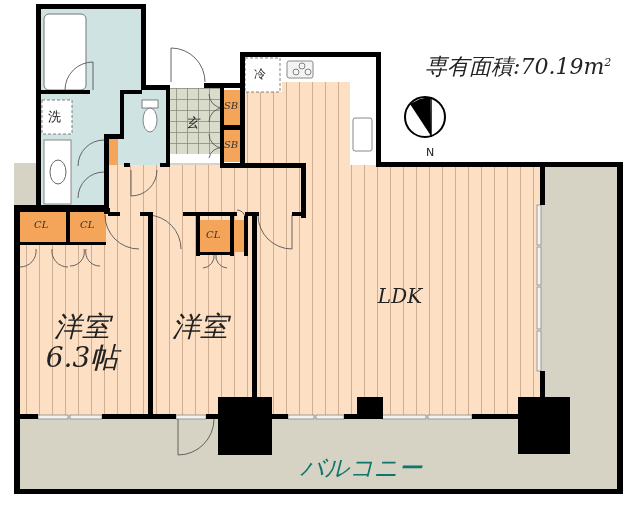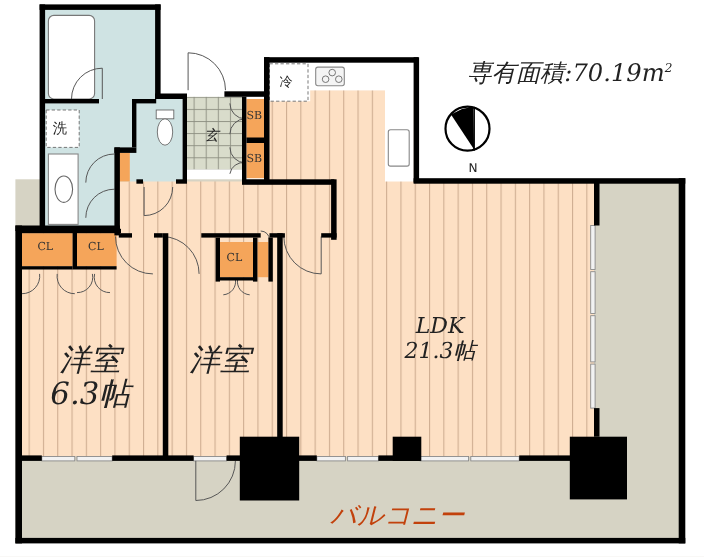--- a/index.html
+++ b/index.html
@@ -2,24 +2,24 @@
 <html><head>
 <meta charset="utf-8">
 <style>
   html, body { margin:0; padding:0; background:#ffffff; }
   body { width:640px; height:506px; position:relative; overflow:hidden; font-family:"DejaVu Serif", serif; }
   #plan { position:absolute; left:0; top:0; width:640px; height:506px; }
   .lbl { position:absolute; font-family:"DejaVu Serif", serif; font-style:italic; color:#222; text-align:center; line-height:1.1; white-space:nowrap; }
   .room-name { font-size:28px; }
   .area { position:absolute; left:392px; top:52px; font-size:22px; font-style:italic; color:#222; letter-spacing:0px; white-space:nowrap; font-family:"DejaVu Serif", serif;margin-left:33px; }
   .area sup { font-size:11px; }
-  .small { position:absolute; font-size:10px; color:#333; font-family:"DejaVu Serif", serif; }
+  .small { position:absolute; font-size:10px; font-style:italic; color:#333; font-family:"DejaVu Serif", serif; }
   .kanji { position:absolute; font-size:13px; color:#222; font-family:"DejaVu Sans", sans-serif; }
   .north { position:absolute; left:426px; top:146px; font-size:11px; font-family:"DejaVu Sans", sans-serif; color:#222; }
-  .balcony { position:absolute; left:300px; top:452px; font-size:24px; font-style:italic; color:#c2410c; font-family:"DejaVu Serif", serif; }
+  .balcony { position:absolute; left:300px; top:452px; font-size:24px; font-style:italic; color:#0f766e; font-family:"DejaVu Serif", serif; }
 </style>
 </head>
 <body>
 
 <svg id="plan" viewBox="0 0 640 506" xmlns="http://www.w3.org/2000/svg">
   <defs>
     <pattern id="wood" width="13" height="10" patternUnits="userSpaceOnUse">
       <rect width="13" height="10" fill="#fde0c4"></rect>
       <line x1="0.5" y1="0" x2="0.5" y2="10" stroke="#cfae92" stroke-width="1"></line>
     </pattern>
@@ -193,21 +193,20 @@
 </svg>
 
 <div class="area">
   <span>専有面積</span><span>:</span><span>70.19</span><span>m</span><sup>2</sup>
 </div>
 
 <div class="north">N</div>
 
 <div class="lbl room-name" style="left:340px; top:285px; width:120px; font-size:20px;">
   <div>LDK</div>
-  <div>21.3帖</div>
 </div>
 
 <div class="lbl room-name" style="left:42px; top:312px; width:80px;">
   <div>洋室</div>
   <div>6.3帖</div>
 </div>
 
 <div class="lbl room-name" style="left:160px; top:312px; width:80px;">
   <div>洋室</div>
 </div>

